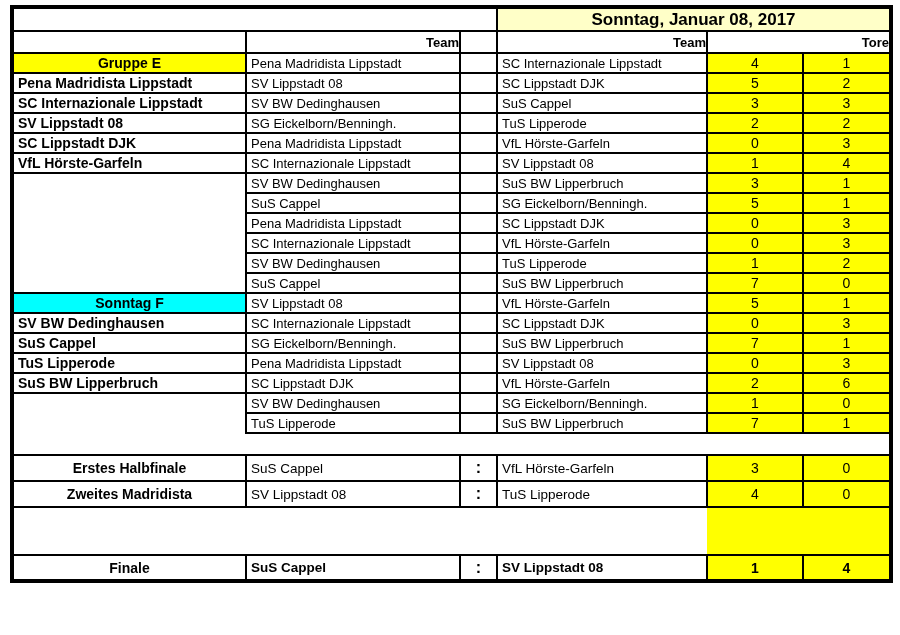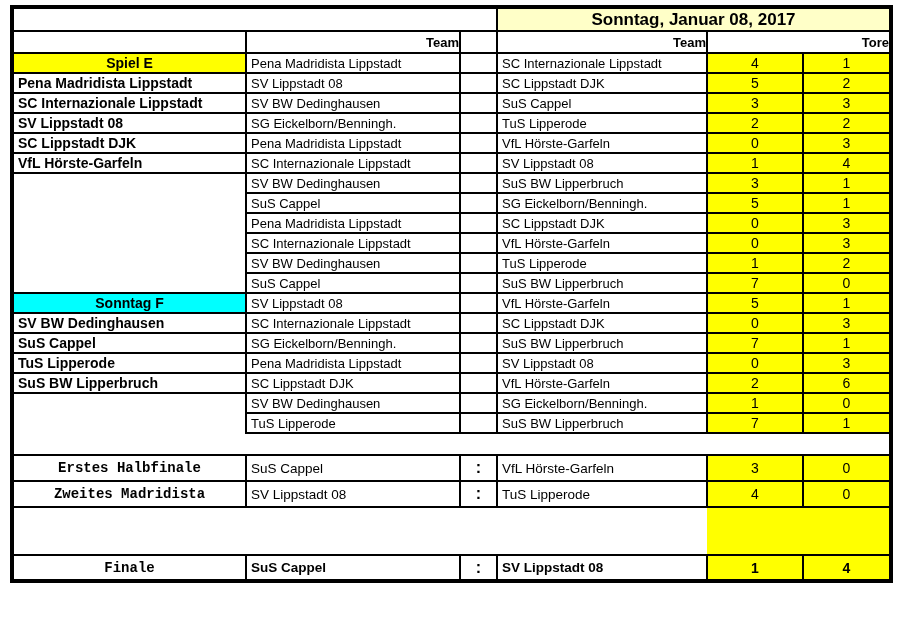--- a/index.html
+++ b/index.html
@@ -32,21 +32,21 @@
   .nb{border:none;background:#fff;}
   .strip{background:var(--score-bg);}
   .date-cell{background:var(--date-bg);font-weight:bold;font-size:17px;text-align:center;padding:0;}
   .head-cell{font-weight:bold;font-size:13px;text-align:right;padding:0;}
   .left-team{font-weight:bold;font-size:14px;}
   .left-empty{border-top:none;border-bottom:none;}
   .grp-hdr{font-weight:bold;font-size:14px;text-align:center;padding:0;}
   .grp-e{background:var(--group-e-bg);}
   .grp-f{background:var(--group-f-bg);}
   .score{background:var(--score-bg);text-align:center;padding:0;font-size:14px;}
-  .ko-label{font-weight:bold;font-size:14px;text-align:center;padding:0;font-family:Liberation Mono, monospace;}
+  .ko-label{font-weight:bold;font-size:14px;text-align:center;padding:0;}
   .ko-team{font-size:13.5px;}
   .colon{font-weight:bold;font-size:16px;text-align:center;padding:0;}
   .bold-row td{font-weight:bold;}
 </style>
 </head>
 <body>
 
 <div class="sheet">
   <table class="tournament">
     <colgroup>
@@ -67,21 +67,21 @@
         <td class="head-cell"></td>
         <td class="head-cell">Team</td>
         <td class="head-cell"></td>
         <td class="head-cell">Team</td>
         <td colspan="2" class="head-cell">Tore</td>
       </tr>
     </tbody>
 
     <tbody>
         <tr class="r-group">
-    <td class="grp-hdr grp-e">Spiel E</td>
+    <td class="grp-hdr grp-e">Gruppe E</td>
     <td>Pena Madridista Lippstadt</td>
     <td></td>
     <td>SC Internazionale Lippstadt</td>
     <td class="score">4</td>
     <td class="score">1</td>
   </tr>
         <tr class="r-group">
     <td class="left-team">Pena Madridista Lippstadt</td>
     <td>SV Lippstadt 08</td>
     <td></td>

